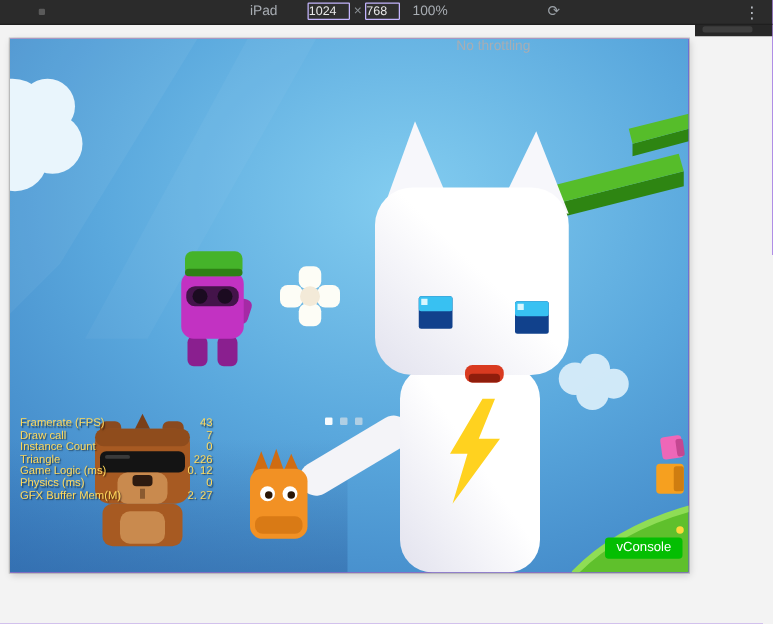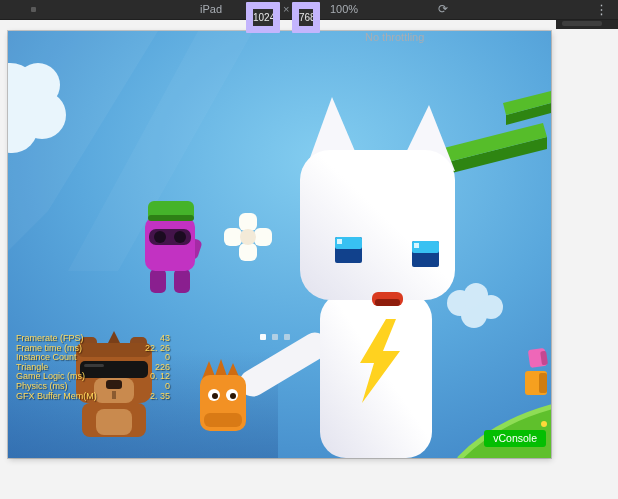--- a/index.html
+++ b/index.html
@@ -18,22 +18,22 @@
     position:absolute;top:0;height:19px;line-height:19px;
     color:#a8adb3;font-size:11px;white-space:nowrap;cursor:default;
   }
   .tb-device{left:200px;}
   .tb-x{left:283px;color:#8b9095;}
   .tb-zoom{left:330px;}
   .tb-throttle{left:365px;margin-top:28px;}
   .tb-rotate{left:438px;font-size:12px;color:#9aa0a6;}
   .tb-more{right:10px;font-size:13px;color:#b9bec4;}
   .tb-input{
-    position:absolute;top:2px;height:31px;box-sizing:border-box;
-    background:#2f2f2f;border:7px solid #c4b5fd;border-radius:1px;
+    position:absolute;top:2px;height:14px;box-sizing:border-box;
+    background:#2f2f2f;border:1px solid #c4b5fd;border-radius:1px;
     color:#e8e8e8;font-size:10px;text-align:left;padding:0;
     font-family:"Liberation Sans", sans-serif;
   }
   .tb-w{left:246px;width:34px;}
   .tb-h{left:292px;width:28px;}
   .tb-left-dot{
     position:absolute;left:31px;top:7px;width:5px;height:5px;
     background:#5a5a5a;border-radius:1px;
   }
 
@@ -228,42 +228,42 @@
       <circle cx="536" cy="393" r="3" fill="#ffd83a"></circle>
     </g>
   </svg>
 
   <div class="stats-panel">
     <div class="stats-row">
       <span>Framerate (FPS)</span>
       <span>43</span>
     </div>
     <div class="stats-row">
-      <span>Frame time (ms)</span>
-      <span>22. 26</span>
+      <span>Draw call</span>
+      <span>7</span>
     </div>
     <div class="stats-row">
       <span>Instance Count</span>
       <span>0</span>
     </div>
     <div class="stats-row">
       <span>Triangle</span>
       <span>226</span>
     </div>
     <div class="stats-row">
       <span>Game Logic (ms)</span>
       <span>0. 12</span>
     </div>
     <div class="stats-row">
       <span>Physics (ms)</span>
       <span>0</span>
     </div>
     <div class="stats-row">
       <span>GFX Buffer Mem(M)</span>
-      <span>2. 35</span>
+      <span>2. 27</span>
     </div>
   </div>
 
   <div class="dots">
     <span class="dot"></span>
     <span class="dot dim"></span>
     <span class="dot dim"></span>
   </div>
 
   <button class="vconsole-btn">vConsole</button>

